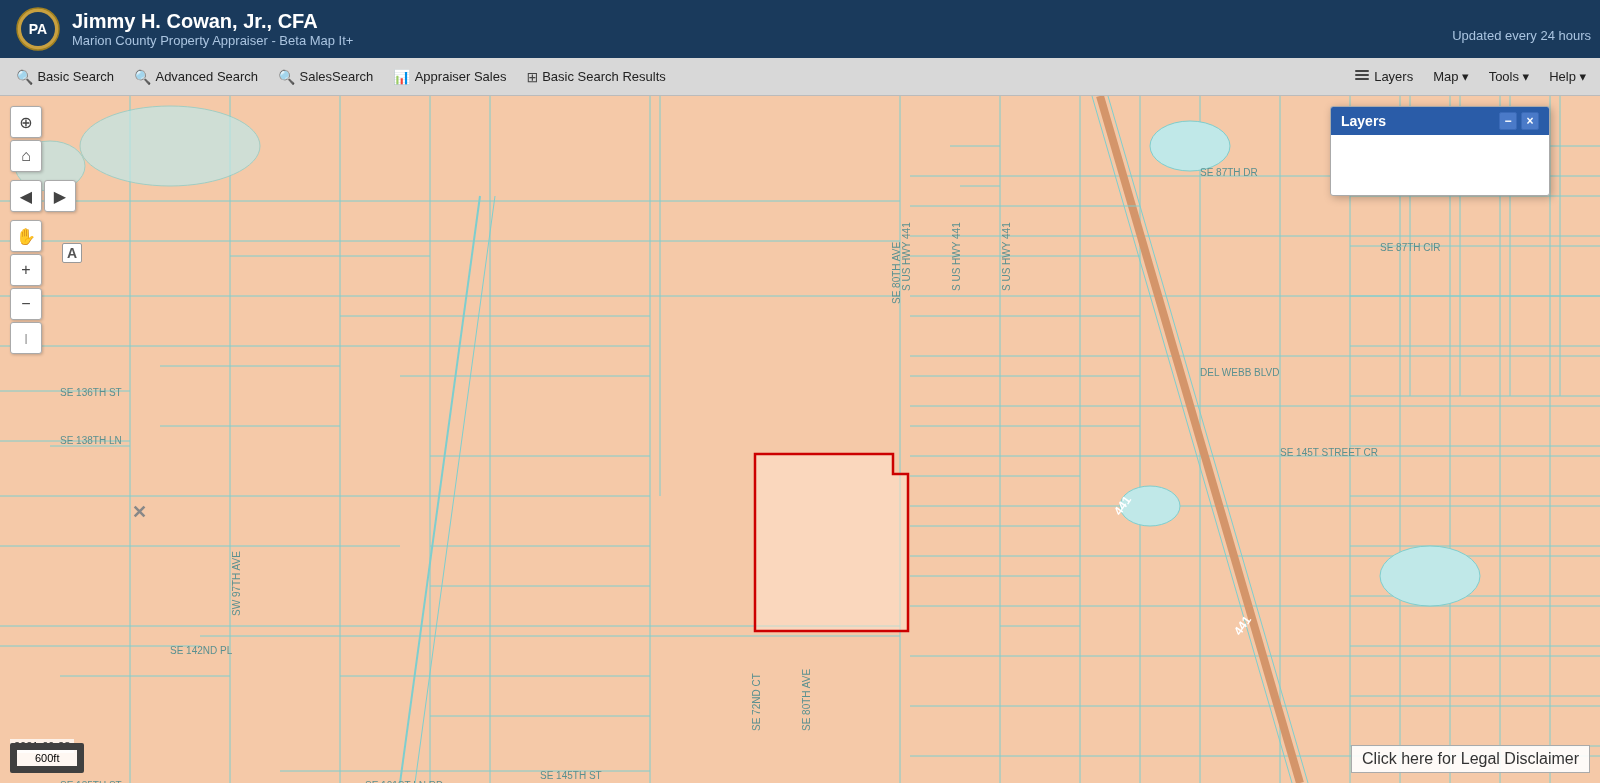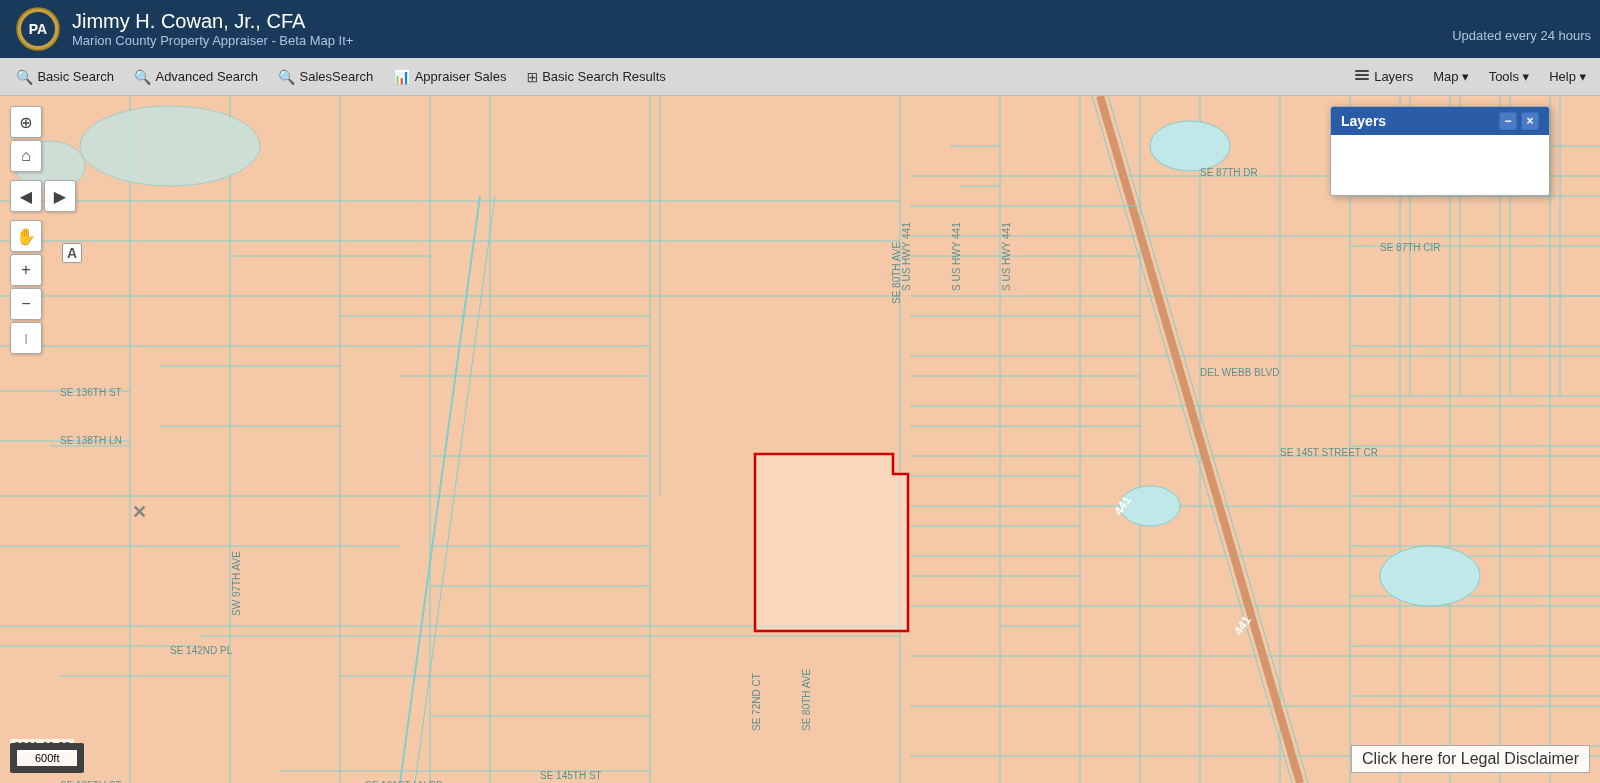--- a/index.html
+++ b/index.html
@@ -14,21 +14,21 @@
       padding: 0 16px;
       position: relative;
     }
     #header-logo {
       width: 44px;
       height: 44px;
       margin-right: 12px;
       flex-shrink: 0;
     }
     #header-text { color: white; }
-    #header-title { font-size: 20px; font-weight: normal; }
+    #header-title { font-size: 20px; font-weight: bold; }
     #header-subtitle { font-size: 13px; color: #aac4e0; }
     #header-updated {
       position: absolute;
       right: 9px;
       color: #aac4e0;
       font-size: 13px;
       margin-top: 12px;
     }
 
     

